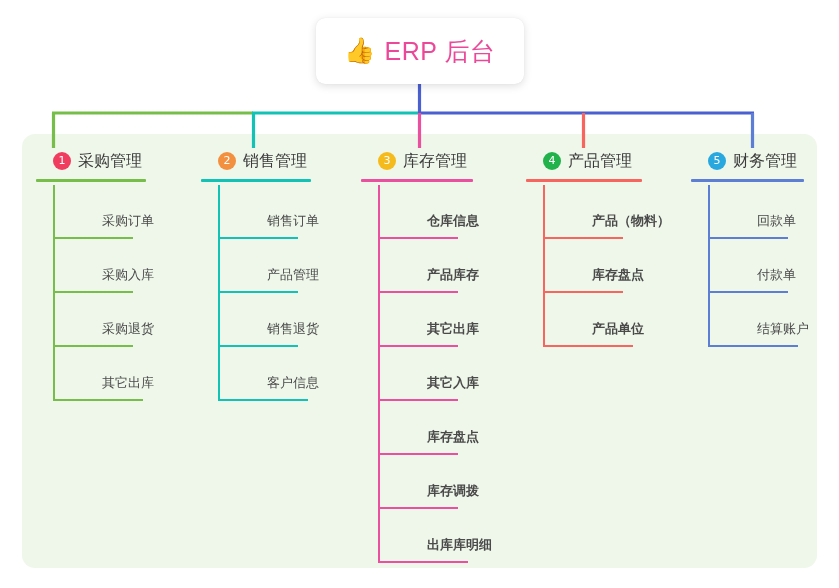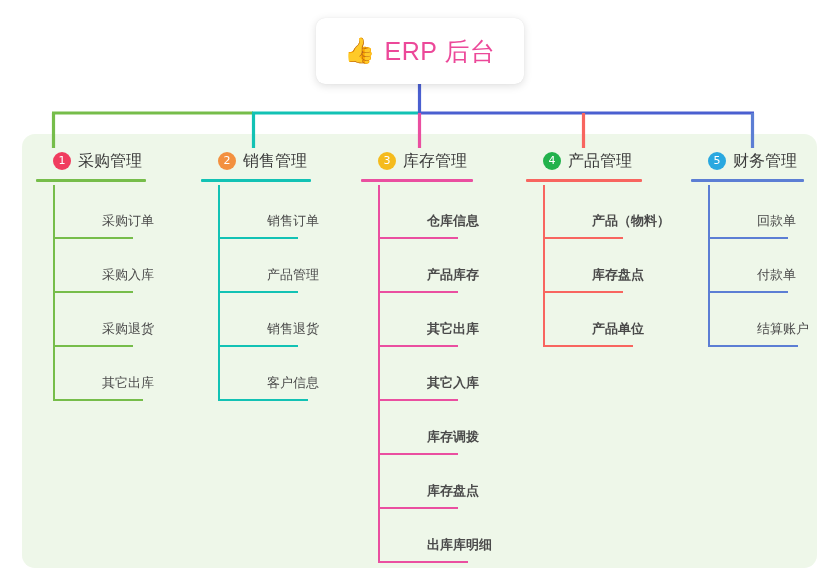--- a/index.html
+++ b/index.html
@@ -227,25 +227,25 @@
         </div>
         <div class="leaf">
           <span class="leaf-label">其它出库</span>
           <div class="leaf-rule" style="background: rgb(234, 79, 160); width: 80px;"></div>
         </div>
         <div class="leaf">
           <span class="leaf-label">其它入库</span>
           <div class="leaf-rule" style="background: rgb(234, 79, 160); width: 80px;"></div>
         </div>
         <div class="leaf">
+          <span class="leaf-label">库存盘点</span>
+          <div class="leaf-rule" style="background: rgb(234, 79, 160); width: 80px;"></div>
+        </div>
+        <div class="leaf">
           <span class="leaf-label">库存调拨</span>
-          <div class="leaf-rule" style="background: rgb(234, 79, 160); width: 80px;"></div>
-        </div>
-        <div class="leaf">
-          <span class="leaf-label">库存盘点</span>
           <div class="leaf-rule" style="background: rgb(234, 79, 160); width: 80px;"></div>
         </div>
         <div class="leaf">
           <span class="leaf-label">出库库明细</span>
           <div class="leaf-rule" style="background: rgb(234, 79, 160); width: 90px;"></div>
         </div>
       </div>
     </div>
     <div class="column" style="left: 526px; top: 148px; width: 165px;">
       <div class="col-head">

